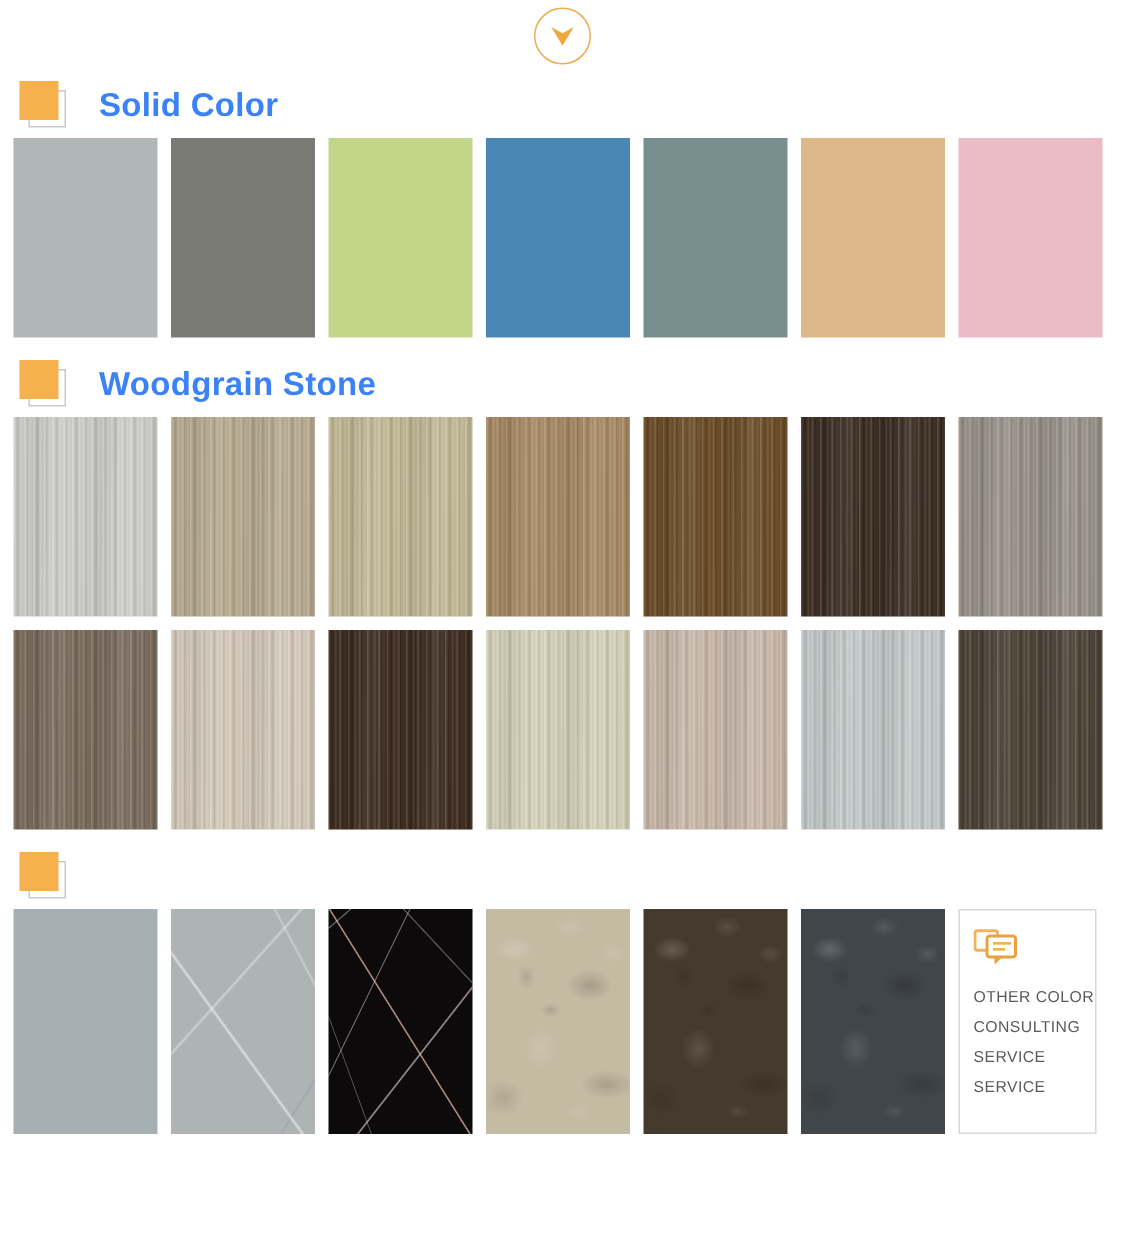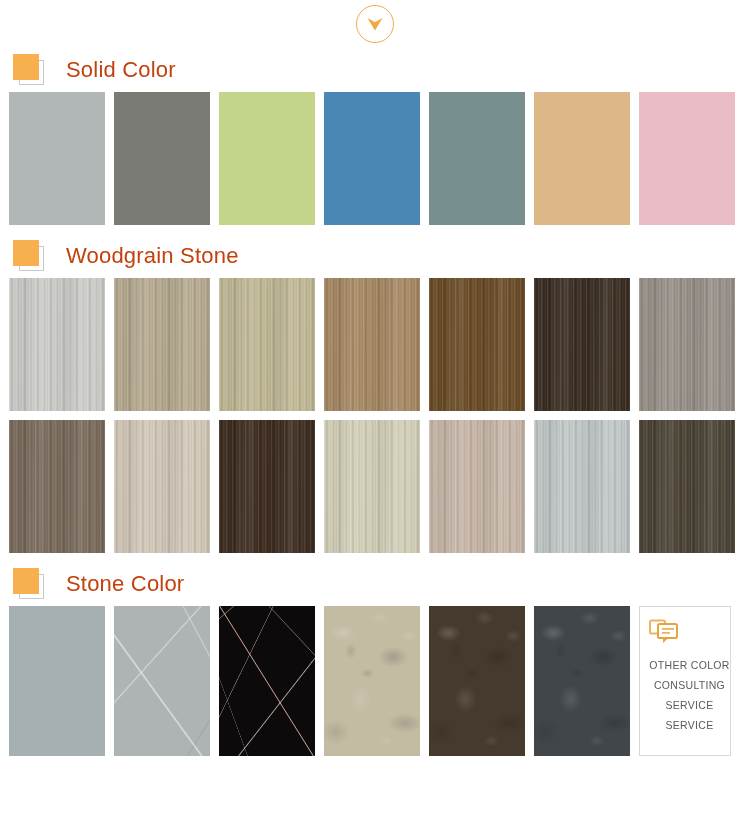--- a/index.html
+++ b/index.html
@@ -57,22 +57,22 @@
   .sq-icon .sq-front {
     position: absolute;
     left: 1px;
     top: 0px;
     width: 26px;
     height: 26px;
     background: #f6b14e;
   }
   .section-title {
     font-size: 22px;
-    color: #c2410c;
-    font-weight: 400;
+    color: #3b82f6;
+    font-weight: 700;
     letter-spacing: .2px;
     margin-left: 20px;
     white-space: nowrap;
   }
 
   
   .swatch-row {
     display: grid;
     grid-template-columns: repeat(7, 96px);
     column-gap: 9px;
@@ -169,21 +169,20 @@
       linear-gradient(-58deg, transparent 22.3%, rgba(120,130,135,.25) 22.8%, transparent 23.3%);
   }
 
   
   .consult-card {
     width: 92px;
     height: 150px;
     border: 1px solid #d8d8d8;
     background: #fff;
     padding: 12px 0 0 9px;
-    text-align: center;
   }
   .bubble-icon { width: 30px; height: 26px; position: relative; margin-bottom: 10px; }
   .consult-line {
     font-size: 10.5px;
     color: #5a5a5a;
     line-height: 20px;
     letter-spacing: .3px;
     white-space: nowrap;
   }
 </style>
@@ -238,21 +237,20 @@
       <div class="swatch grain" title="pale-sage-wood" style="background-color: rgb(214, 211, 187);"></div>
       <div class="swatch grain" title="blush-beige-wood" style="background-color: rgb(203, 185, 171);"></div>
       <div class="swatch grain" title="white-marbled-wood" style="background-color: rgb(196, 203, 202);"></div>
       <div class="swatch grain" title="dark-olive-wood" style="background-color: rgb(74, 66, 52);"></div>
     </div>
     <div class="section-header">
       <span class="sq-icon">
         <span class="sq-back"></span>
         <span class="sq-front"></span>
       </span>
-      <span class="section-title">Stone Color</span>
     </div>
     <div class="swatch-row stone-row">
       <div class="swatch" title="gray-blue-stone" style="background-color: rgb(166, 176, 178);"></div>
       <div class="swatch veins-soft" title="light-gray-marble" style="background-color: rgb(174, 180, 180);"></div>
       <div class="swatch veins" title="black-rose-marble" style="background-color: rgb(12, 10, 10);"></div>
       <div class="swatch mottle" title="beige-travertine" style="background-color: rgb(196, 187, 163);"></div>
       <div class="swatch mottle" title="dark-brown-granite" style="background-color: rgb(69, 58, 45);"></div>
       <div class="swatch mottle" title="charcoal-slate" style="background-color: rgb(65, 70, 74);"></div>
       <div class="consult-card">
         <div class="bubble-icon"><svg width="30" height="26" viewBox="0 0 30 26" aria-hidden="true">

